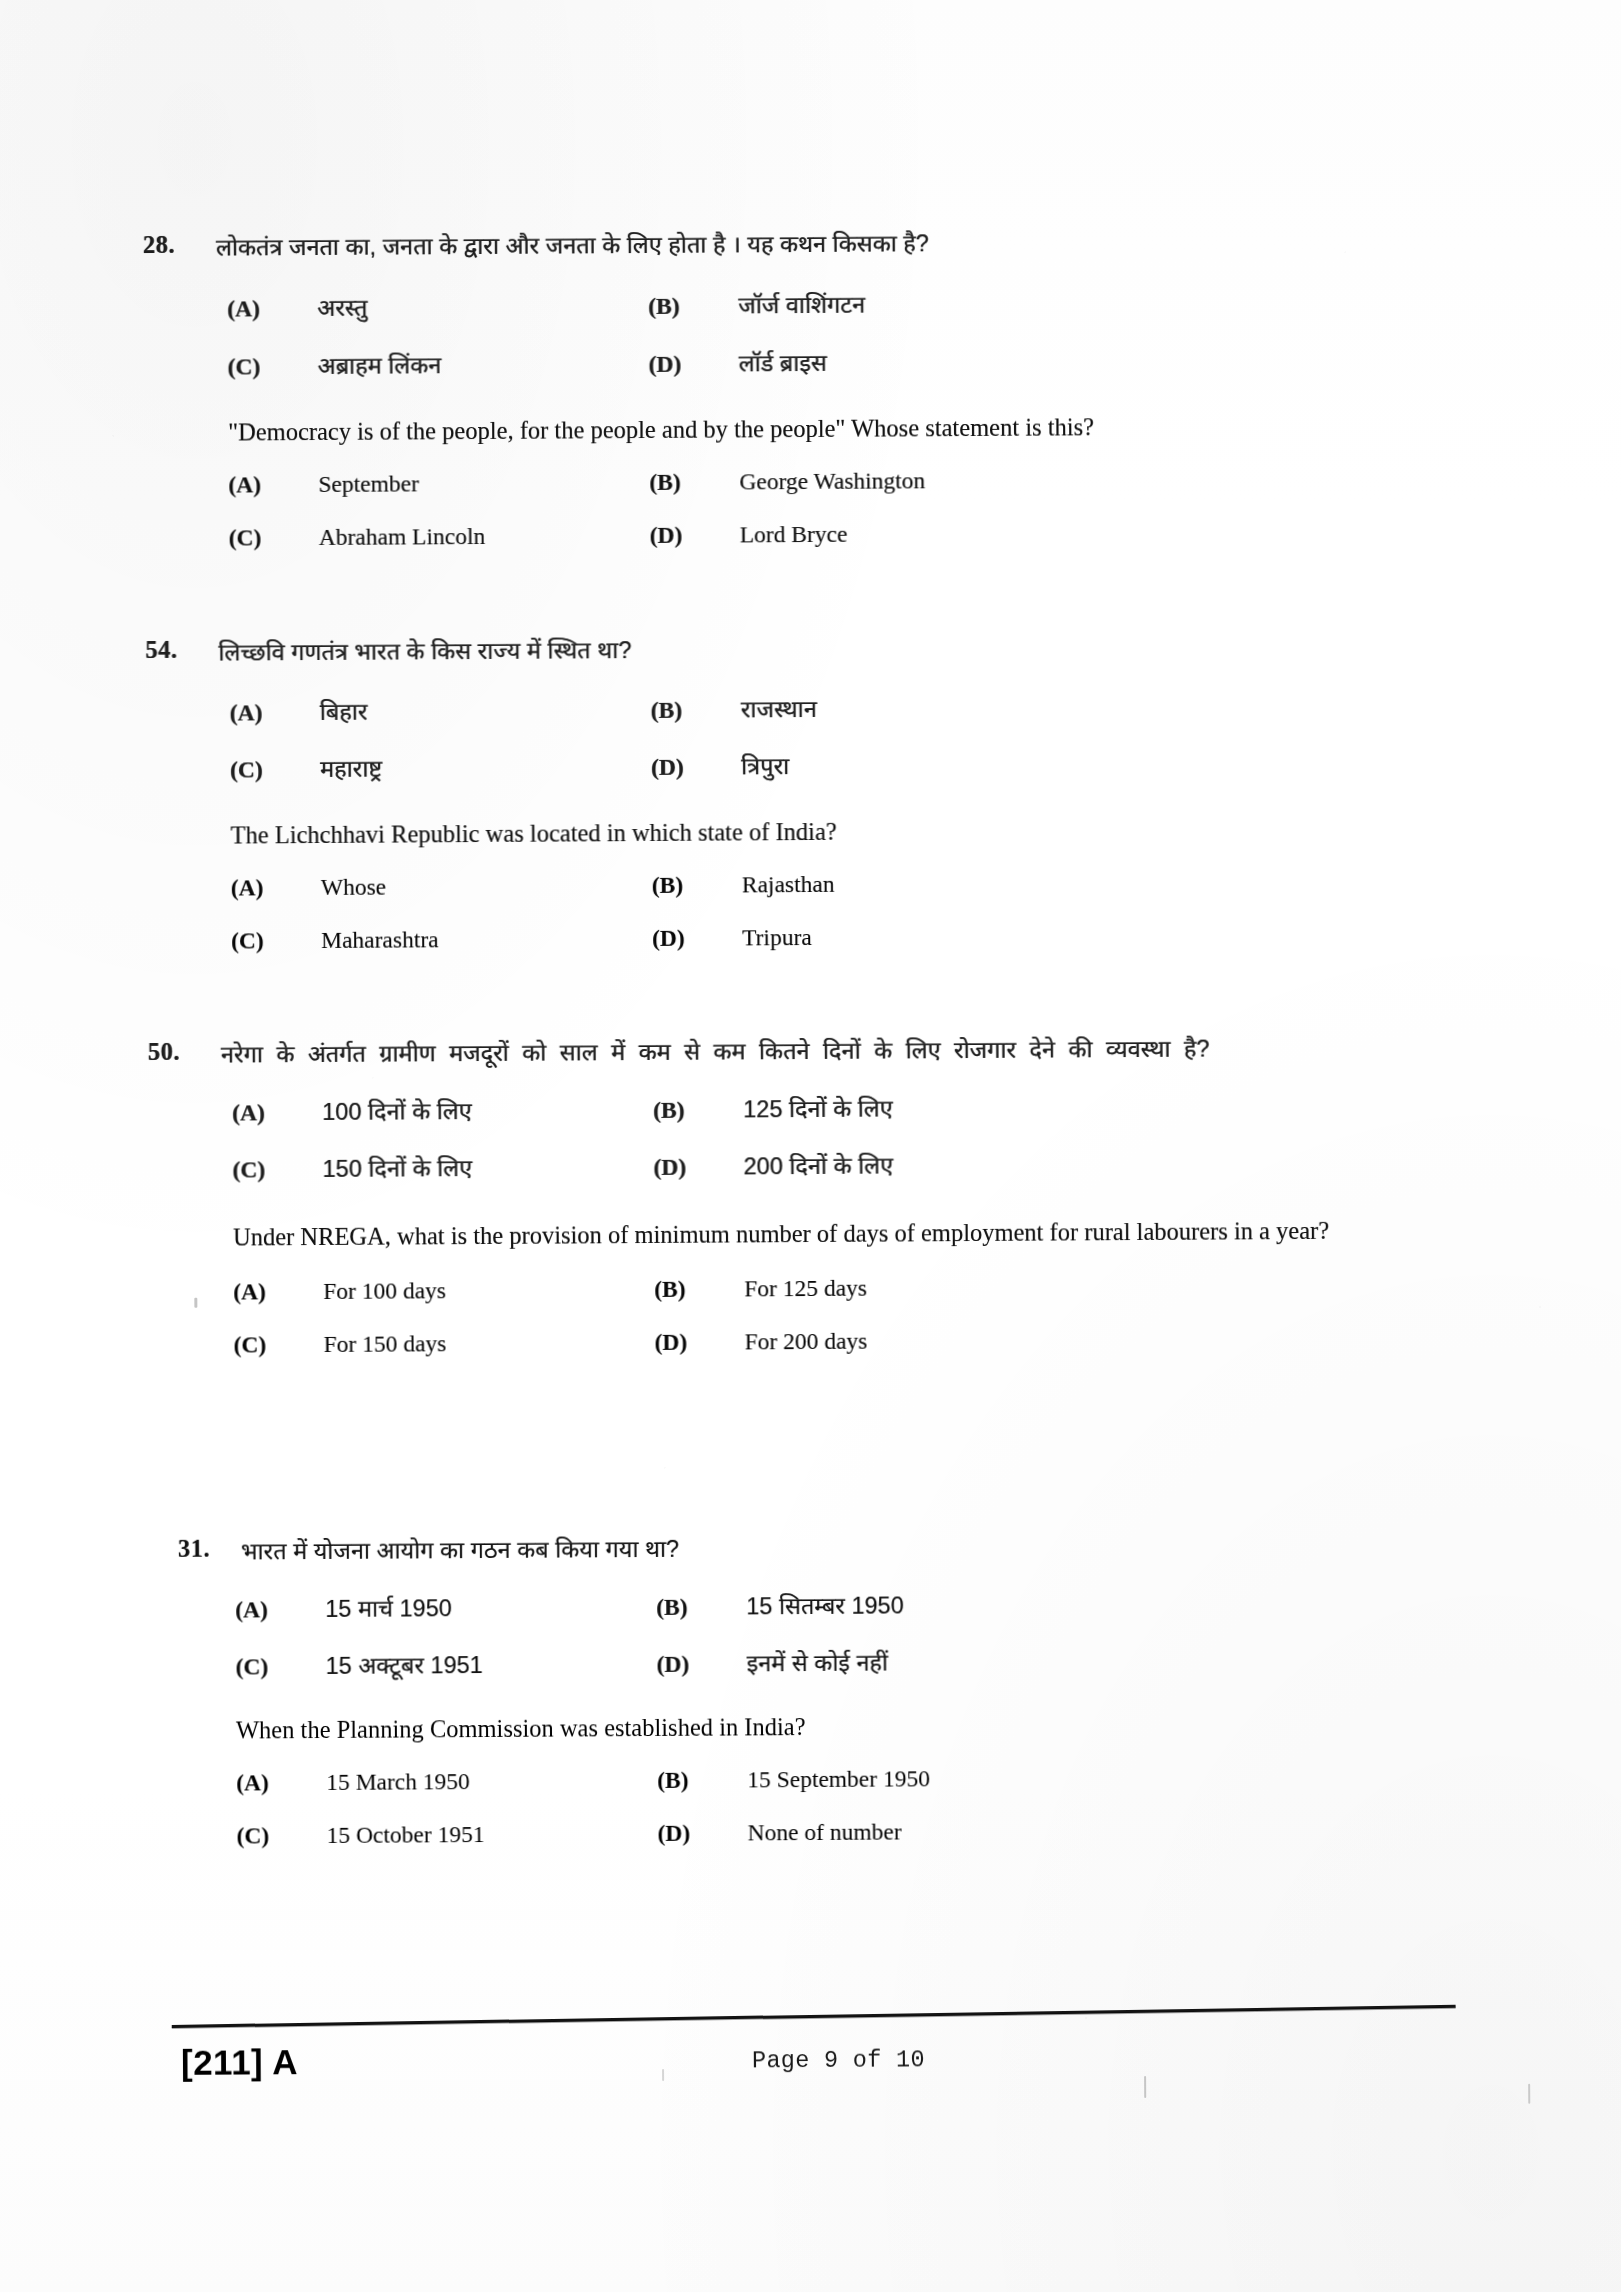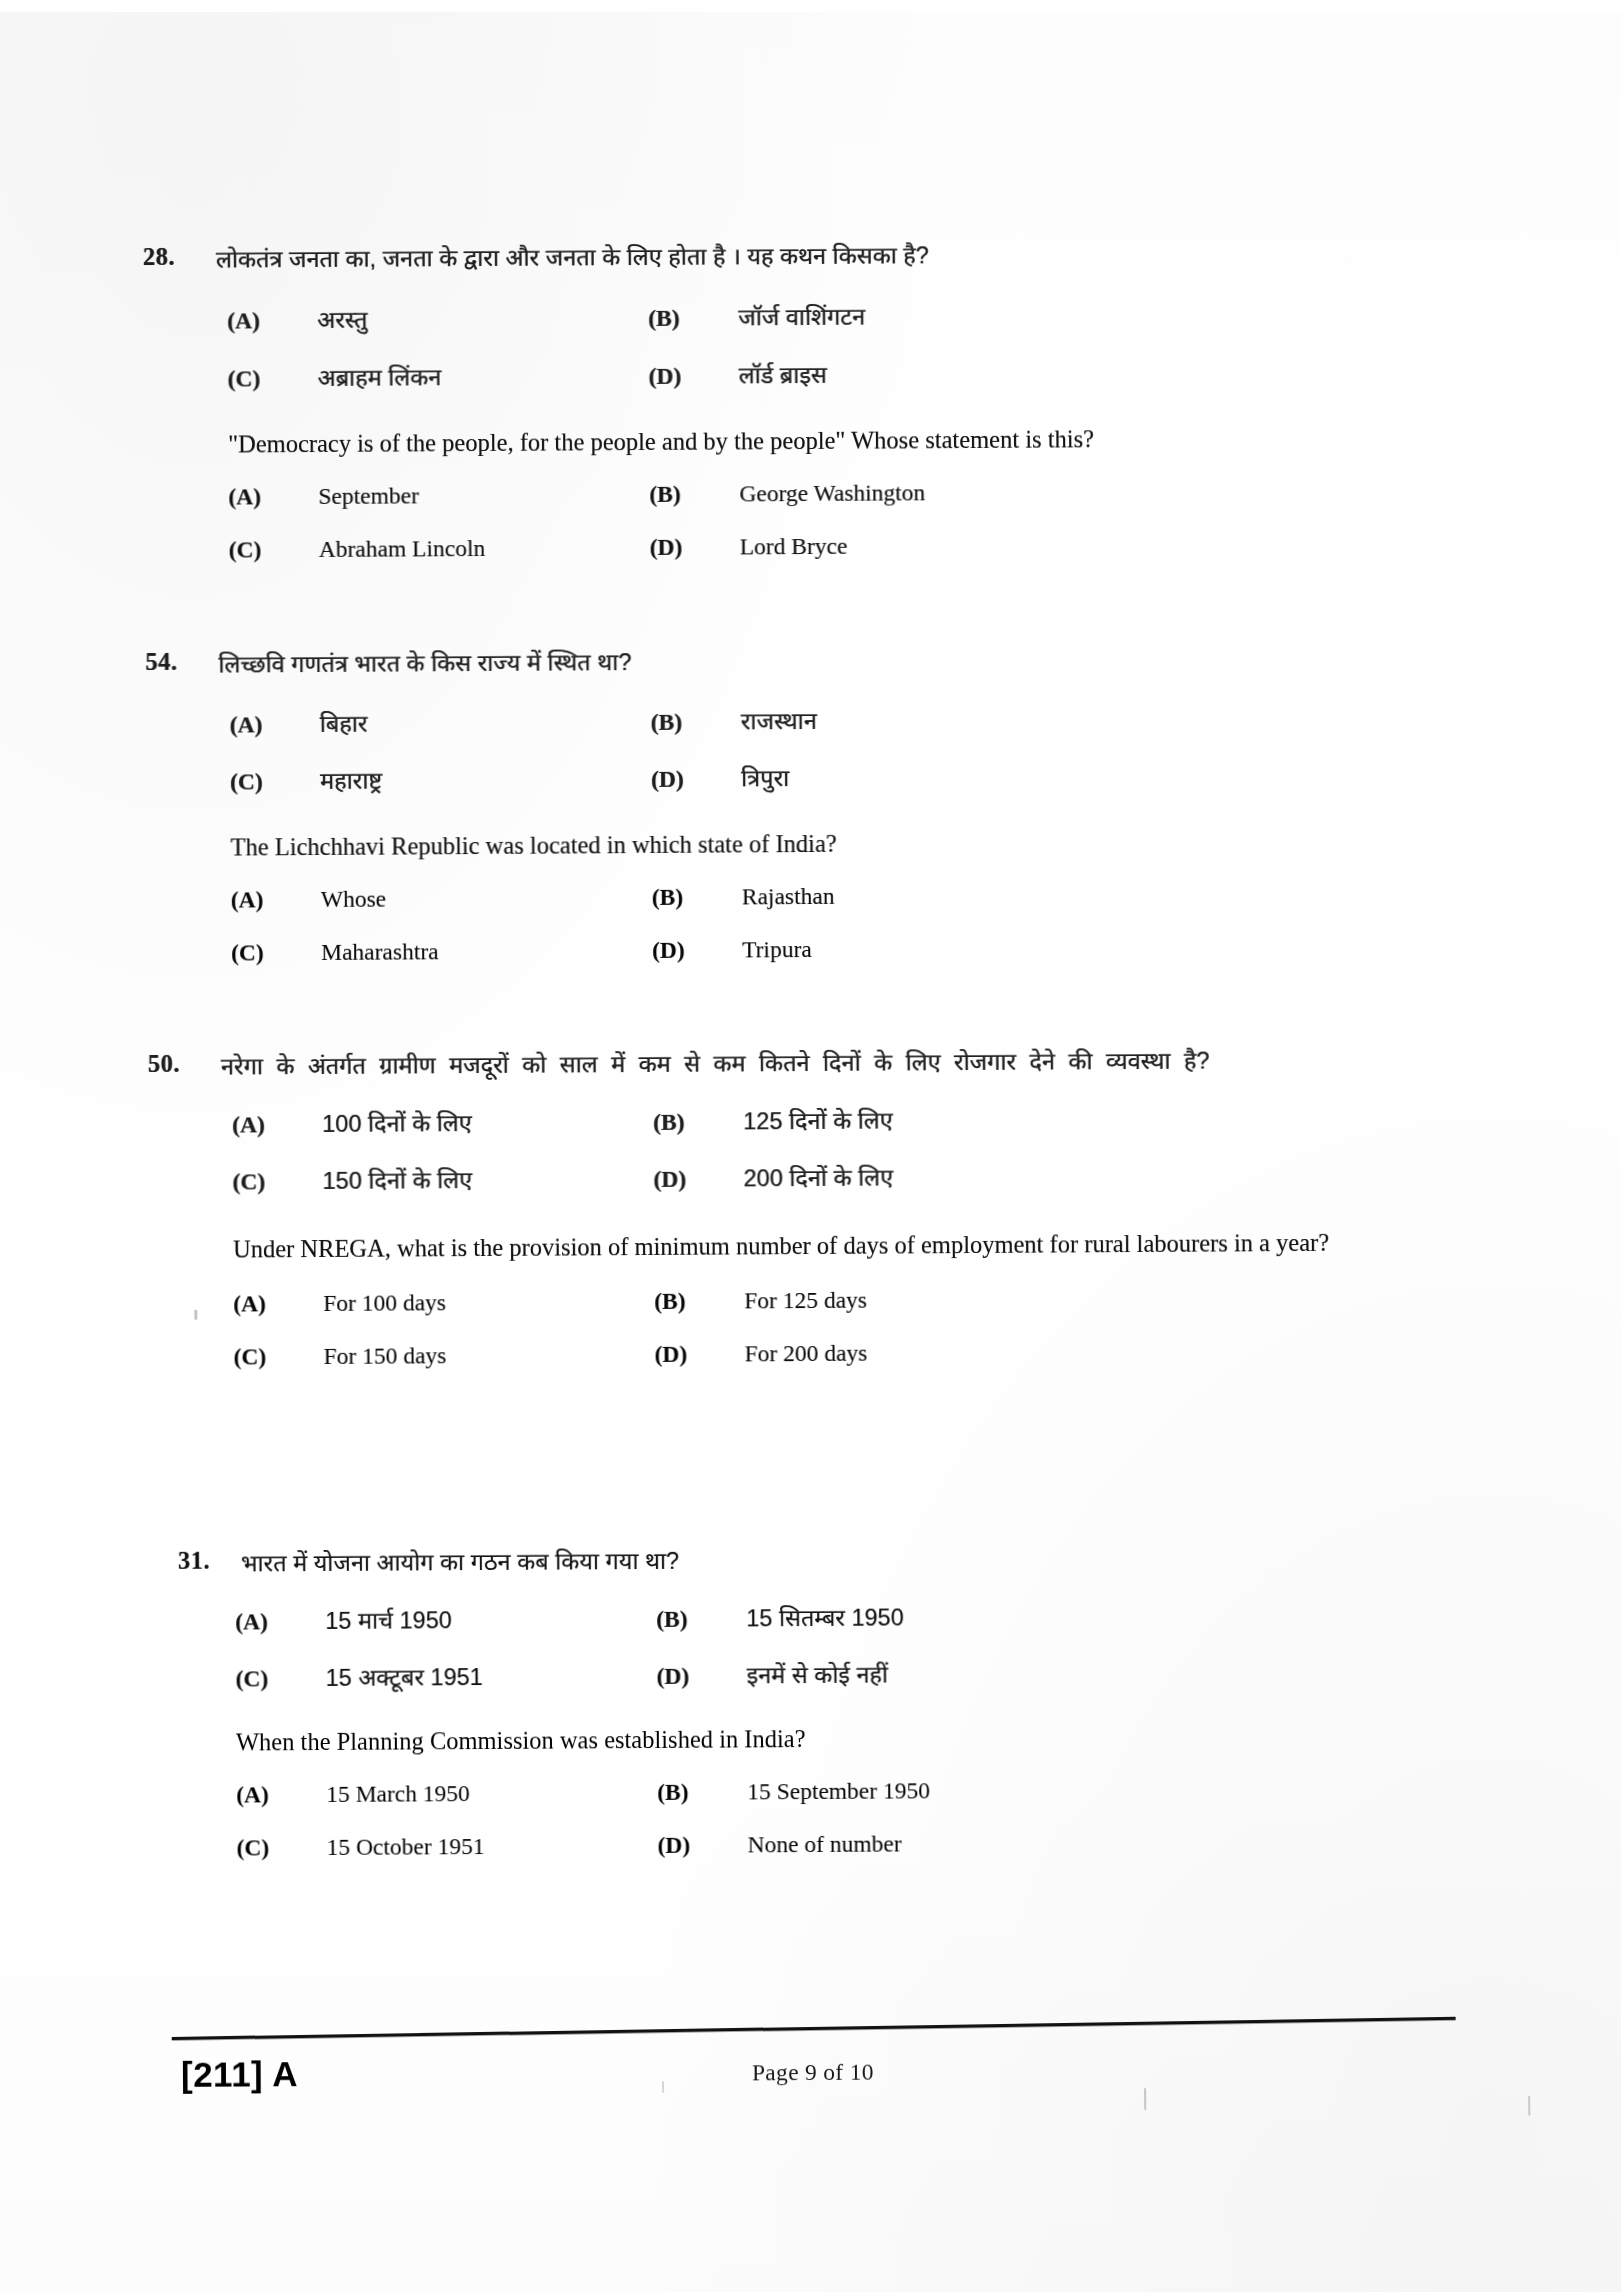--- a/index.html
+++ b/index.html
@@ -17,21 +17,20 @@
   }
 
   
   #page {
     position: absolute;
     inset: 0;
     background:
       radial-gradient(ellipse at 12% 6%, rgba(0,0,0,0.035) 0%, rgba(0,0,0,0) 38%),
       radial-gradient(ellipse at 92% 94%, rgba(0,0,0,0.030) 0%, rgba(0,0,0,0) 42%),
       linear-gradient(180deg, #fdfdfd 0%, #ffffff 22%, #ffffff 78%, #fcfcfc 100%);
-    margin-top: 12px;
   }
 
   
   #speckle {
     position: absolute;
     inset: 0;
     pointer-events: none;
     opacity: .5;
     background-image:
       radial-gradient(circle at 7% 19%, rgba(0,0,0,.05) 0 1px, transparent 1px),
@@ -158,21 +157,21 @@
     font-weight: bold;
     font-size: 35px;
     letter-spacing: 0.5px;
     filter: blur(0.3px) contrast(2);
     text-align: center;
   }
   #pageno {
     position: absolute;
     left: 745px;
     top: 7.8px;
-    font-family: Liberation Serif, serif;
+    font-family: Liberation Mono, monospace;
     font-size: 23.5px;
     letter-spacing: 0.3px;
     filter: blur(0.5px) contrast(2.4);
     opacity: .9;
   }
 
   
   .stray {
     position: absolute;
     background: rgba(0,0,0,.45);

